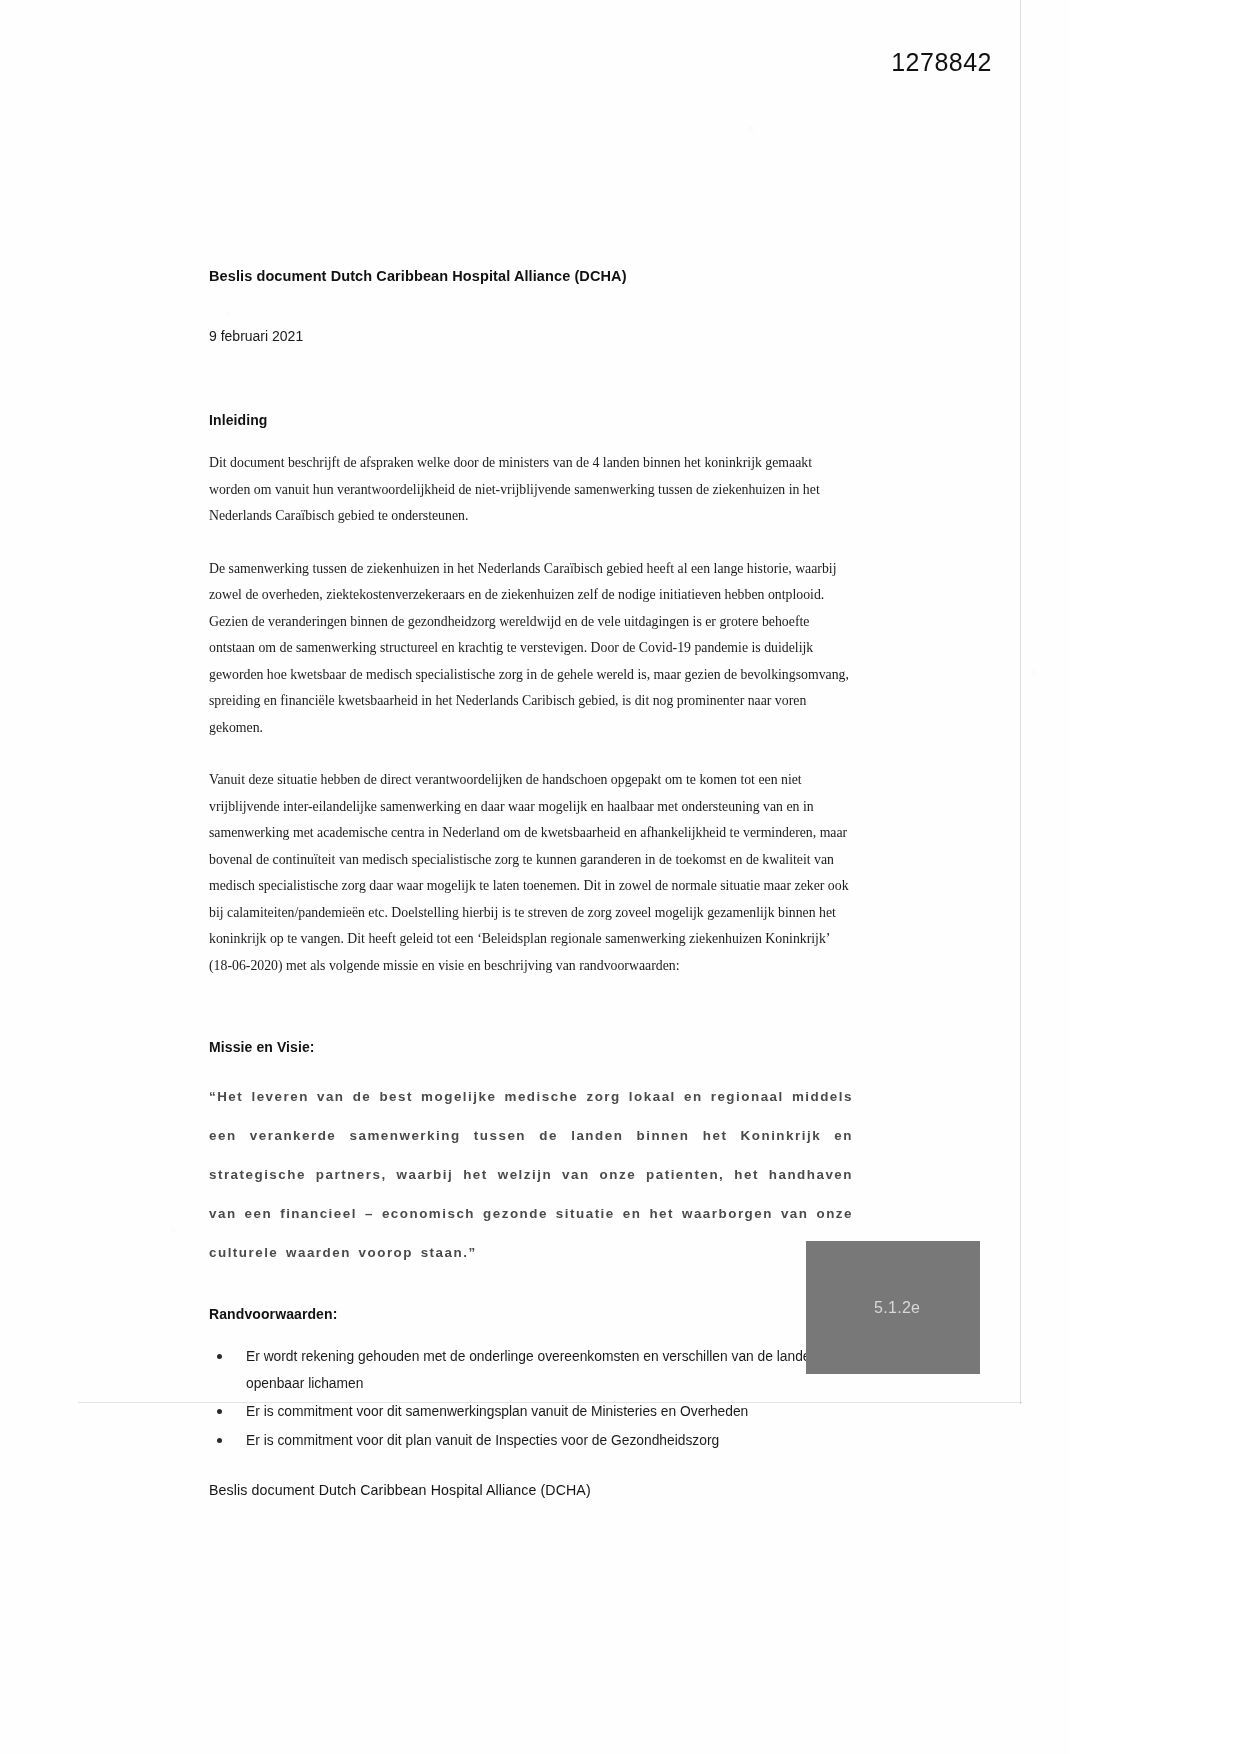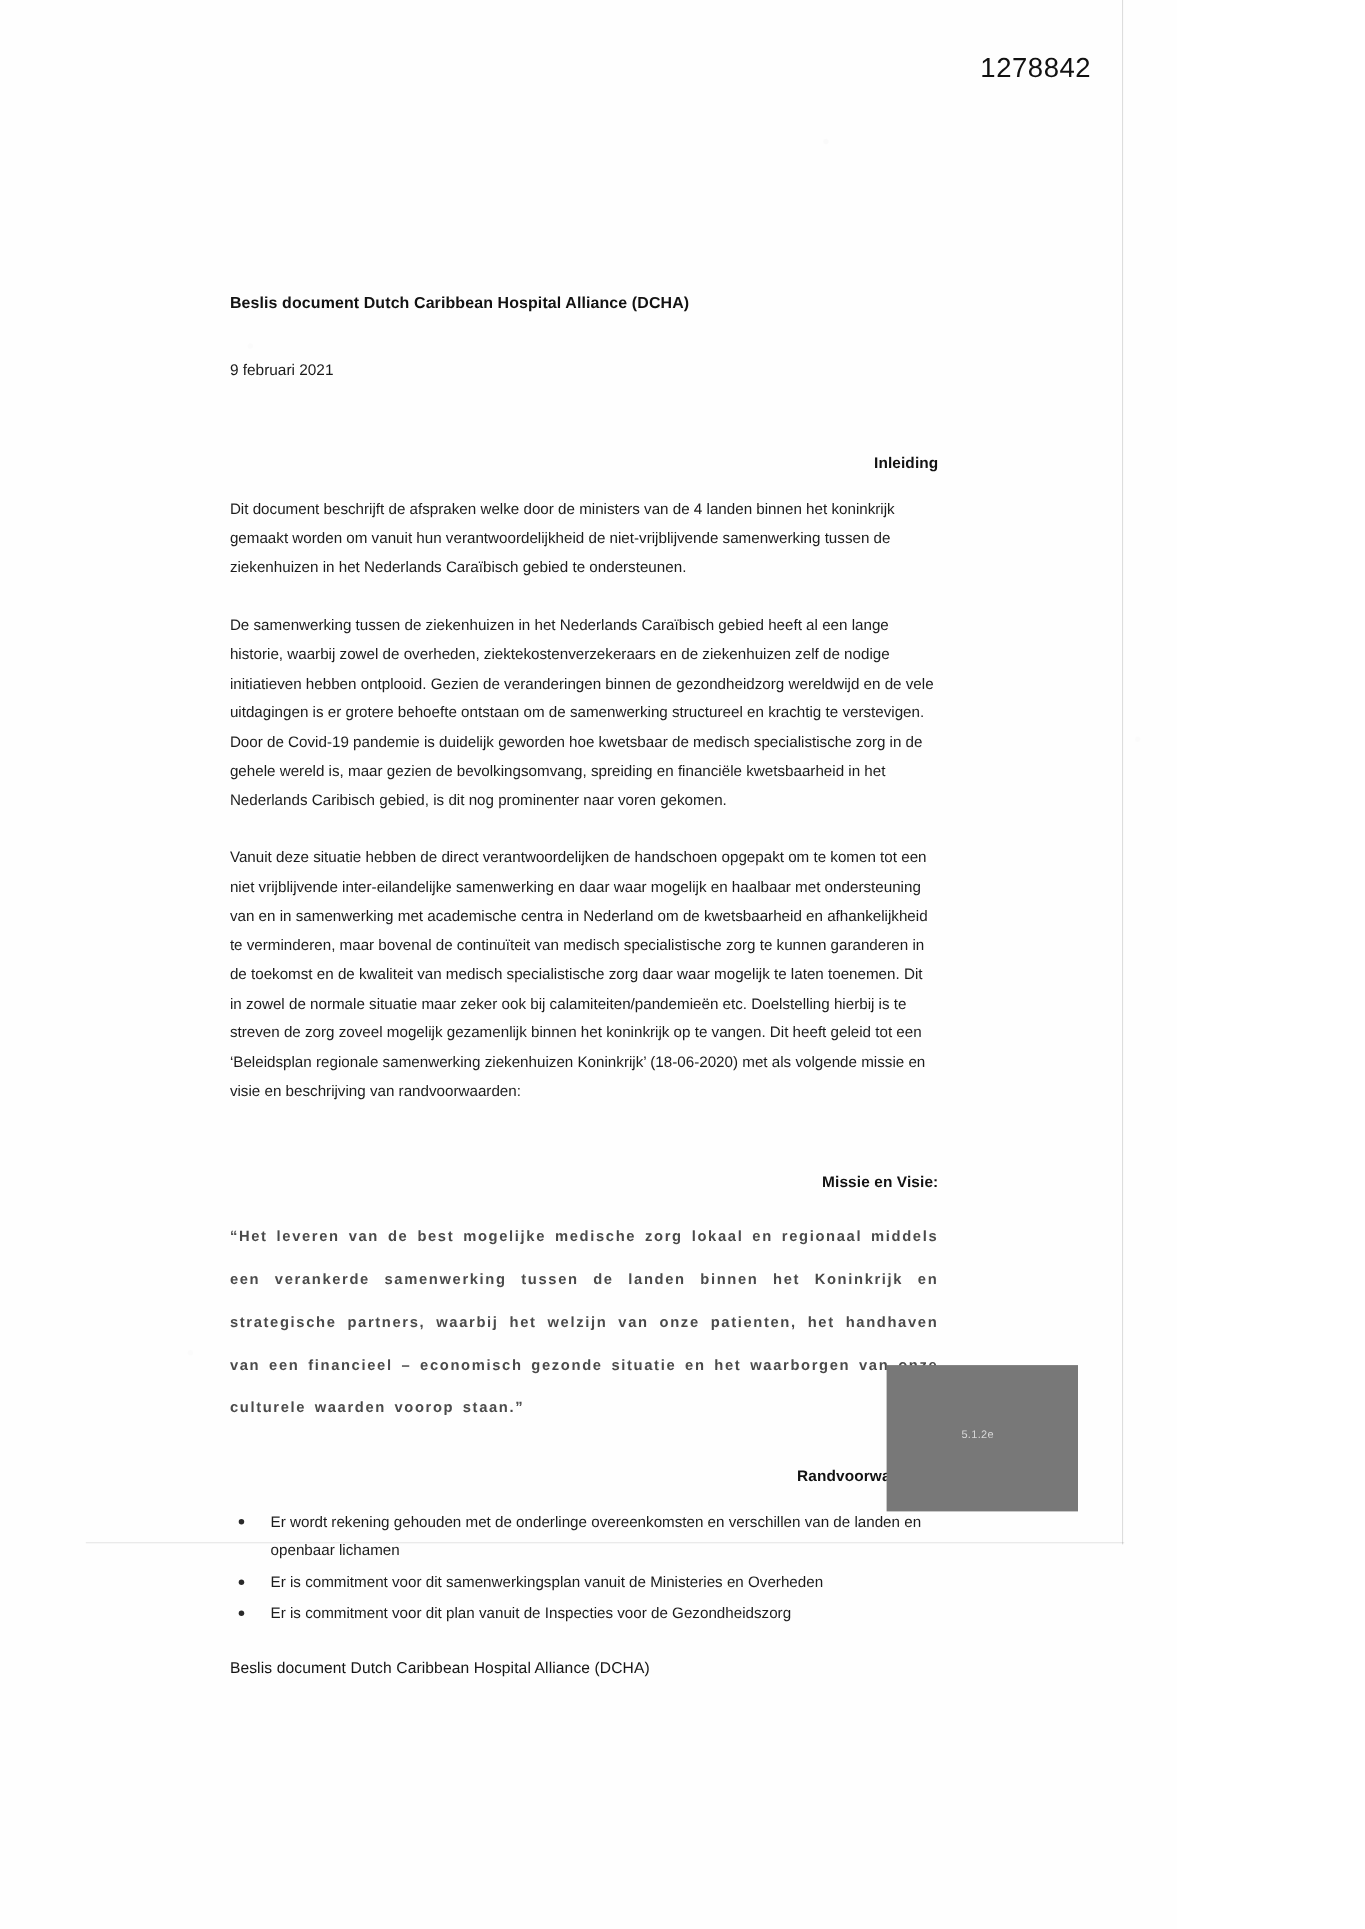--- a/index.html
+++ b/index.html
@@ -84,29 +84,29 @@
     color: #1a1a1a;
     margin: 0 0 68px 0;
   }
 
   .section-heading {
     font-size: 14px;
     font-weight: bold;
     color: #121212;
     margin: 0 0 22px 0;
     letter-spacing: 0.1px;
-    text-align: right;
   }
 
   p.body-par {
     font-size: 13.8px;
     line-height: 26.5px;
     color: #1c1c1c;
     margin: 16px 0 26px 0;
     text-align: left;
+    font-family: Liberation Serif, serif;
   }
   p.body-par:last-child { margin-bottom: 0; }
 
   .block-gap-lg { height: 34px; }
   .block-gap-md { height: 26px; }
 
   
   .quote-block {
     font-size: 13.4px;
     line-height: 39px;
@@ -154,21 +154,21 @@
     left: 806px;
     top: 1241px;
     width: 174px;
     height: 133px;
     background: #787878;
   }
   .redaction-label {
     position: absolute;
     left: 68px;
     top: 58px;
-    font-size: 10px;
+    font-size: 16px;
     color: #d8d8d8;
     letter-spacing: 0.3px;
   }
 </style>
 </head>
 <body>
 
 <div class="page">
 
   <div class="scan-tint"></div>

